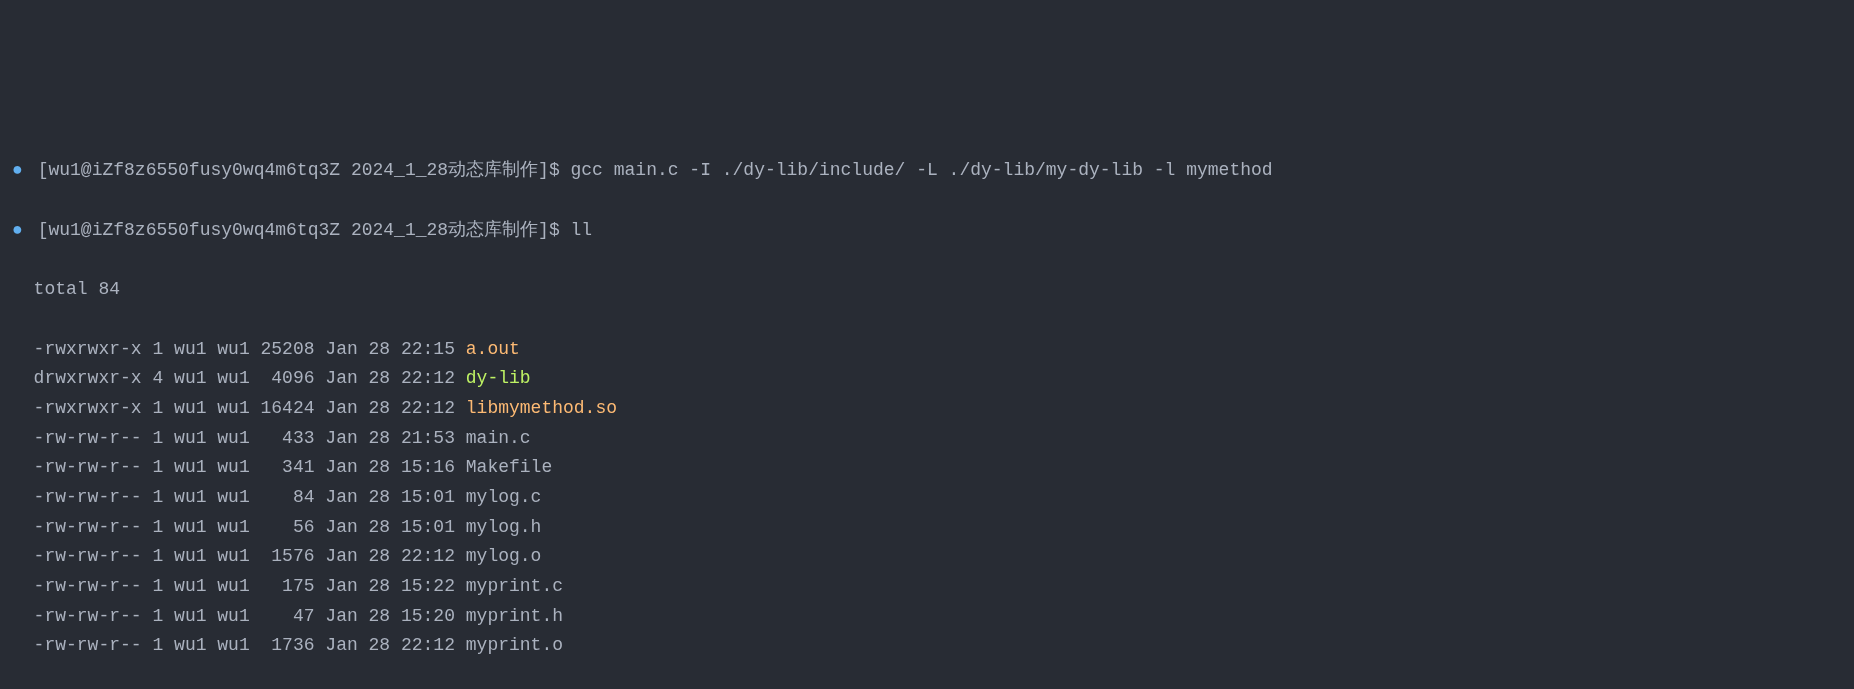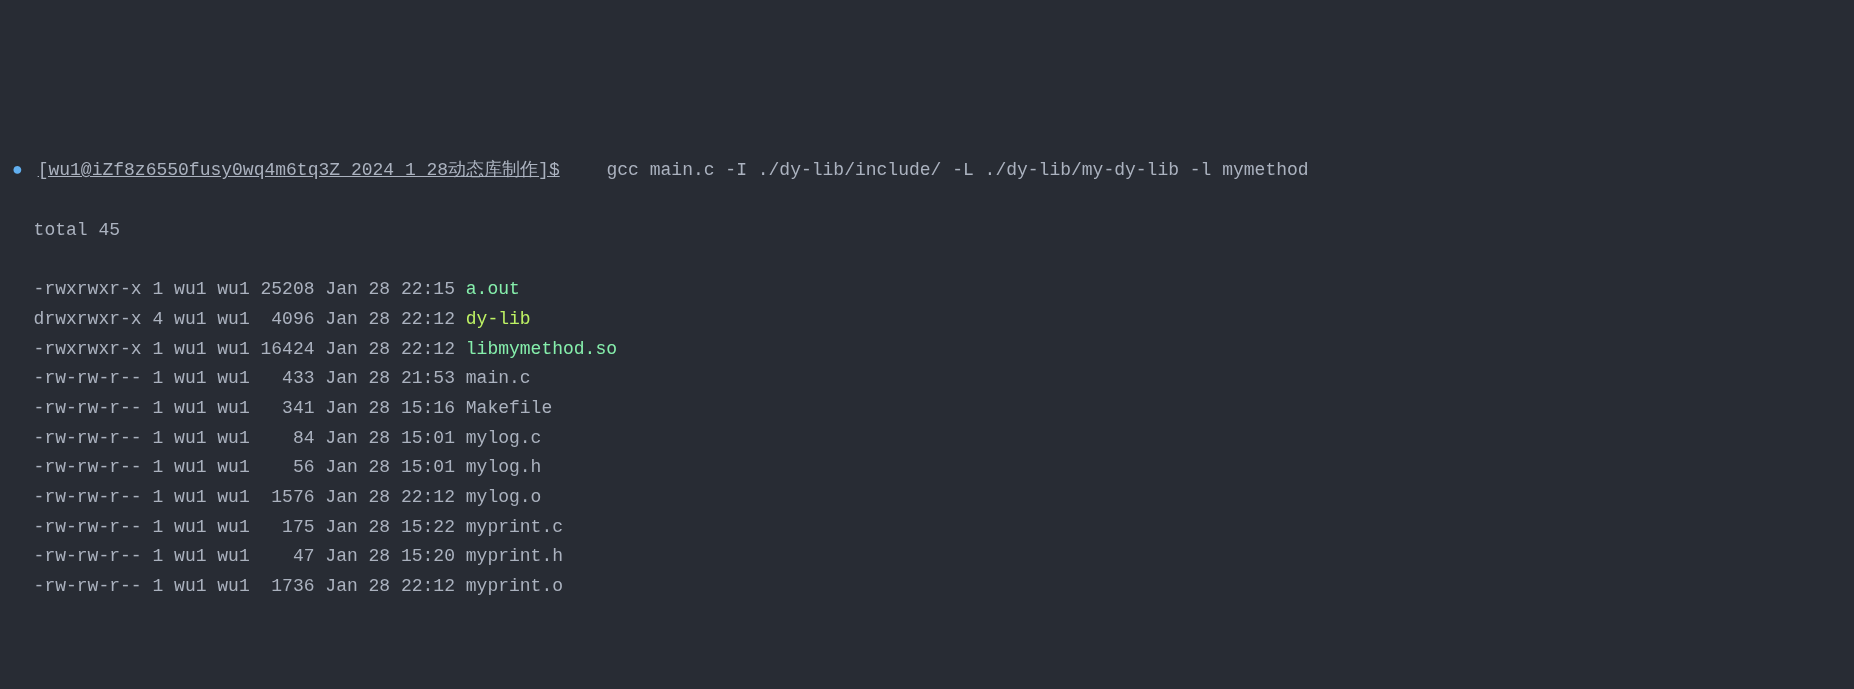--- a/index.html
+++ b/index.html
@@ -21,45 +21,44 @@
     }
     .line {
       display: block;
     }
     .bullet {
       color: #61afef;
       margin-right: 4px;
     }
     .prompt {
       color: #abb2bf;
-      text-decoration: underline;
     }
     .command {
       color: #abb2bf;
-      margin-left: 36px;
     }
     .exec-green {
-      color: #86efac;
+      color: #fdba74;
     }
     .dir-blue {
       color: #bef264;
     }
     .normal {
       color: #abb2bf;
       font-family: Liberation Mono, monospace;
     }
   </style>
 </head>
 <body>
 
 
 
 <div>
 <span class="line"><span class="bullet">●</span> <span class="prompt">[wu1@iZf8z6550fusy0wq4m6tq3Z 2024_1_28动态库制作]$</span> <span class="command">gcc main.c -I ./dy-lib/include/ -L ./dy-lib/my-dy-lib -l mymethod</span></span>
-<span class="line">  <span>total 45</span></span>
+<span class="line"><span class="bullet">●</span> <span class="prompt">[wu1@iZf8z6550fusy0wq4m6tq3Z 2024_1_28动态库制作]$</span> <span class="command">ll</span></span>
+<span class="line">  <span>total 84</span></span>
 <div id="file-list"><span class="line">  <span>-rwxrwxr-x</span> <span>1</span> <span>wu1</span> <span>wu1</span> <span>25208</span> <span>Jan 28 22:15</span> <span class="exec-green">a.out</span></span><span class="line">  <span>drwxrwxr-x</span> <span>4</span> <span>wu1</span> <span>wu1</span> <span> 4096</span> <span>Jan 28 22:12</span> <span class="dir-blue">dy-lib</span></span><span class="line">  <span>-rwxrwxr-x</span> <span>1</span> <span>wu1</span> <span>wu1</span> <span>16424</span> <span>Jan 28 22:12</span> <span class="exec-green">libmymethod.so</span></span><span class="line">  <span>-rw-rw-r--</span> <span>1</span> <span>wu1</span> <span>wu1</span> <span>  433</span> <span>Jan 28 21:53</span> <span class="normal">main.c</span></span><span class="line">  <span>-rw-rw-r--</span> <span>1</span> <span>wu1</span> <span>wu1</span> <span>  341</span> <span>Jan 28 15:16</span> <span class="normal">Makefile</span></span><span class="line">  <span>-rw-rw-r--</span> <span>1</span> <span>wu1</span> <span>wu1</span> <span>   84</span> <span>Jan 28 15:01</span> <span class="normal">mylog.c</span></span><span class="line">  <span>-rw-rw-r--</span> <span>1</span> <span>wu1</span> <span>wu1</span> <span>   56</span> <span>Jan 28 15:01</span> <span class="normal">mylog.h</span></span><span class="line">  <span>-rw-rw-r--</span> <span>1</span> <span>wu1</span> <span>wu1</span> <span> 1576</span> <span>Jan 28 22:12</span> <span class="normal">mylog.o</span></span><span class="line">  <span>-rw-rw-r--</span> <span>1</span> <span>wu1</span> <span>wu1</span> <span>  175</span> <span>Jan 28 15:22</span> <span class="normal">myprint.c</span></span><span class="line">  <span>-rw-rw-r--</span> <span>1</span> <span>wu1</span> <span>wu1</span> <span>   47</span> <span>Jan 28 15:20</span> <span class="normal">myprint.h</span></span><span class="line">  <span>-rw-rw-r--</span> <span>1</span> <span>wu1</span> <span>wu1</span> <span> 1736</span> <span>Jan 28 22:12</span> <span class="normal">myprint.o</span></span></div>
 
 
 </div>
 
 
 
 
 
 

